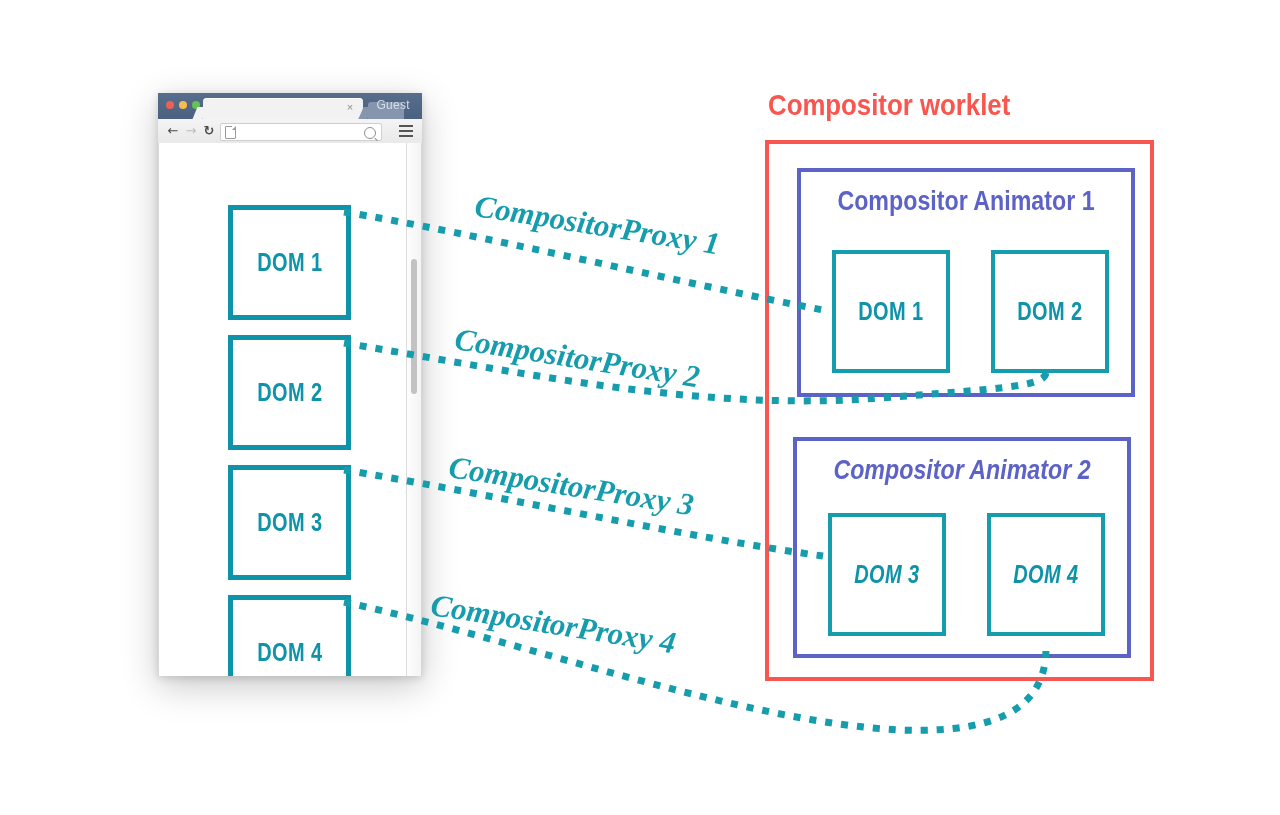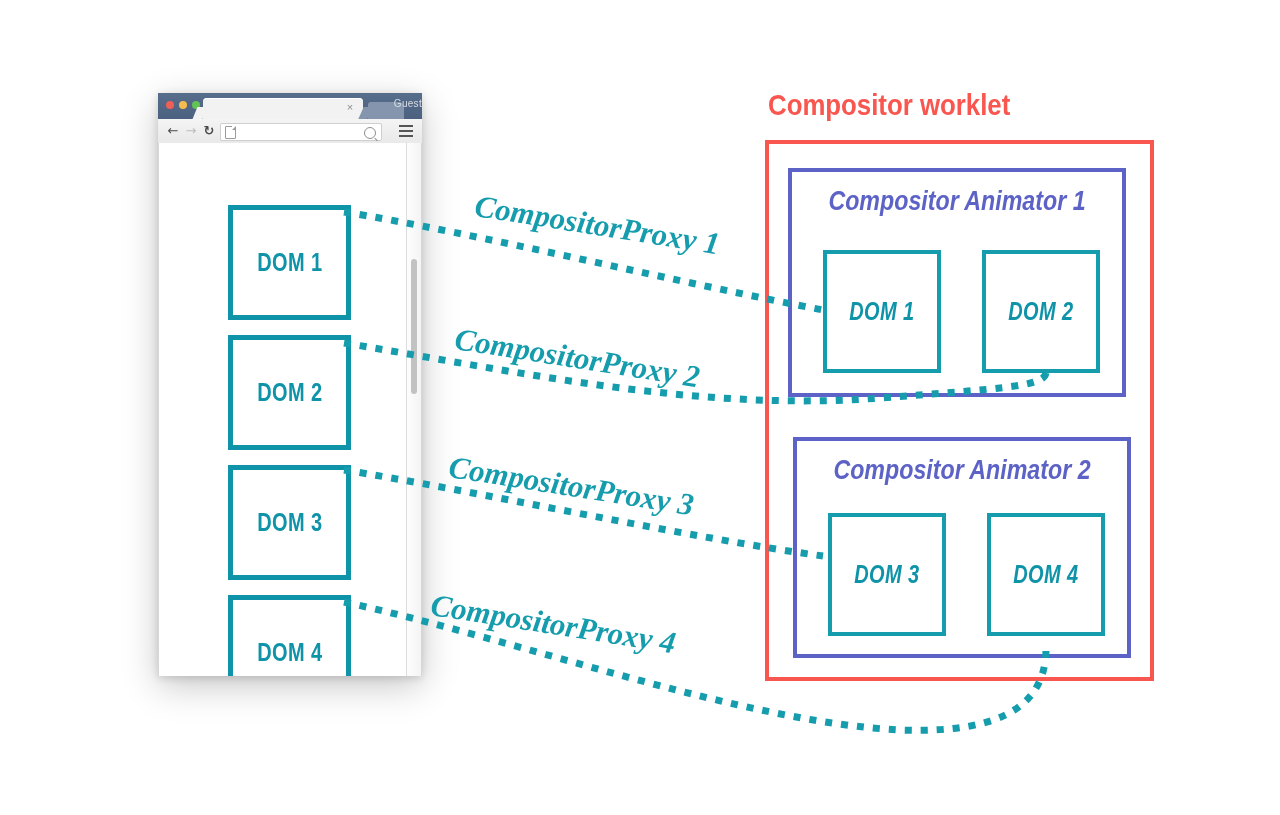--- a/index.html
+++ b/index.html
@@ -46,22 +46,22 @@
   .newtab{
     position:absolute;left:210px;top:9px;width:36px;height:17px;
     background:#8495ad;
     border-top-left-radius:3px;border-top-right-radius:5px;
   }
   .newtab::before{
     content:"";position:absolute;left:-7px;bottom:0;width:9px;height:12px;
     background:#8495ad;transform:skewX(-24deg);
   }
   .guest{
-    position:absolute;right:0;top:5px;
-    color:#d7dde6;font-size:10px;letter-spacing:.3px;
+    position:absolute;right:12px;top:5px;
+    color:#d7dde6;font-size:12px;letter-spacing:.3px;
     font-family:"Liberation Sans", sans-serif;
   }
   .browser-toolbar{
     position:absolute;left:0;top:26px;width:100%;height:24px;
     background:linear-gradient(#f4f4f4,#e9e9e9);
     border-bottom:1px solid #c8c8c8;
   }
   .navbtn{
     position:absolute;top:5px;width:14px;height:14px;
     font-size:13px;line-height:14px;text-align:center;color:#5a5a5a;
@@ -216,21 +216,21 @@
       <div class="dom-box" style="left:69px;top:452px;width:113px;height:105px;">
         <span class="dom-label">DOM 4</span>
       </div>
     </div>
   </div>
 
   <div class="worklet-title">Compositor worklet</div>
 
   <div class="worklet-box">
 
-    <div class="animator" style="left:19px;top:24px;width:330px;height:221px;font-style:italic;">
+    <div class="animator" style="left:28px;top:24px;width:330px;height:221px;">
       <div class="animator-title">Compositor Animator 1</div>
       <div class="inner-dom" style="left:31px;top:78px;width:110px;height:115px;">
         <span class="dom-label">DOM 1</span>
       </div>
       <div class="inner-dom" style="left:190px;top:78px;width:110px;height:115px;">
         <span class="dom-label">DOM 2</span>
       </div>
     </div>
 
     <div class="animator" style="left:24px;top:293px;width:330px;height:213px;font-style:italic;">

